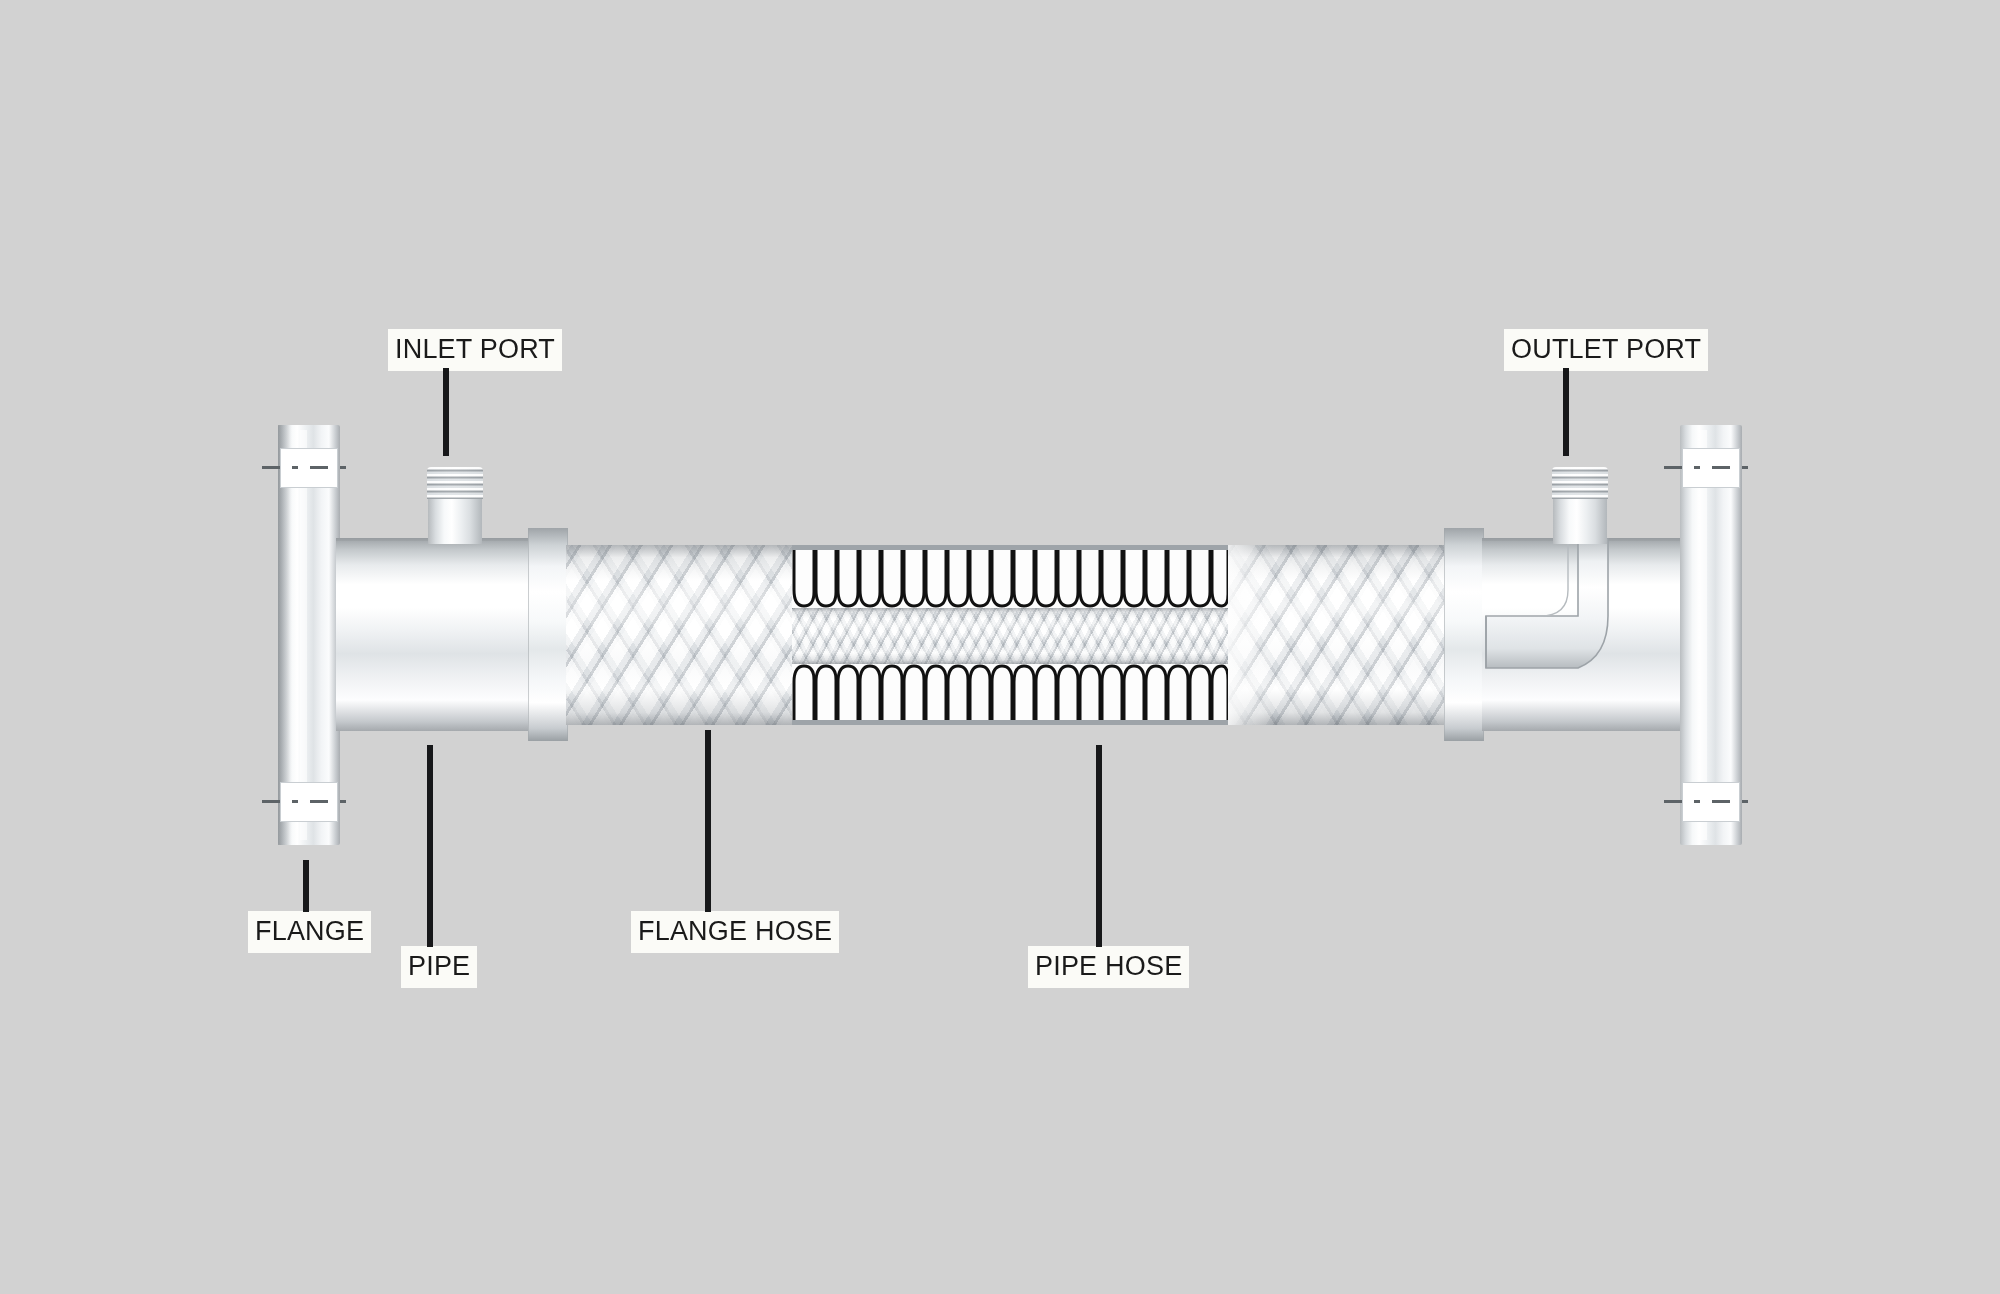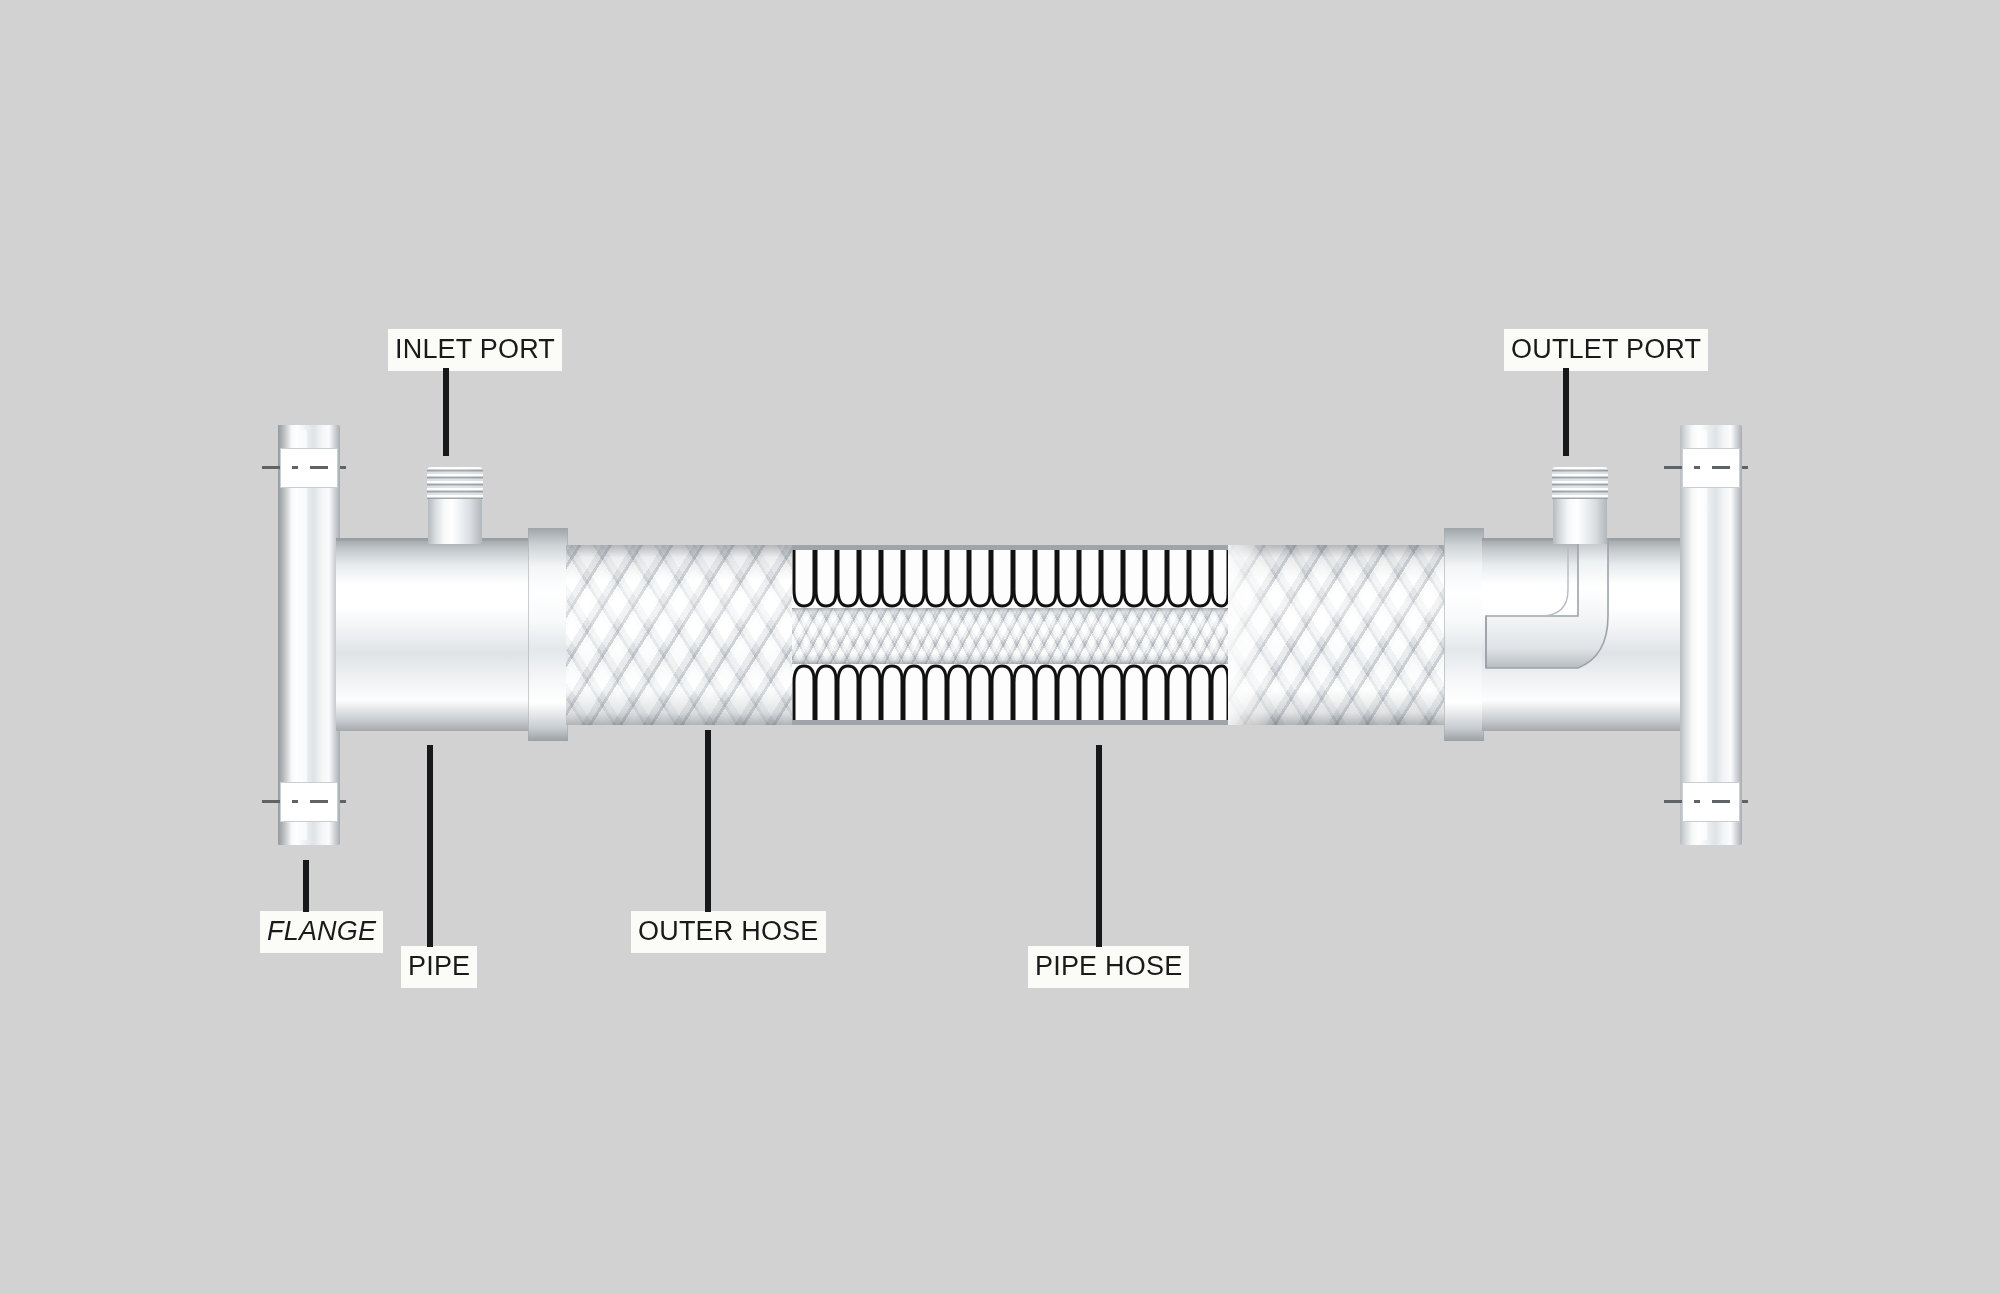--- a/index.html
+++ b/index.html
@@ -312,25 +312,25 @@
 
   <div class="bolthole" style="left:1682px;top:782px;width:58px;height:40px;"></div>
   <div class="centerline" style="left:1664px;top:800px;width:94px;"></div>
 
   <div class="callout" style="left:388px;top:329px;">INLET PORT</div>
   <div class="leader" style="left:443px;top:368px;height:88px;"></div>
 
   <div class="callout" style="left:1504px;top:329px;">OUTLET PORT</div>
   <div class="leader" style="left:1563px;top:368px;height:88px;"></div>
 
-  <div class="callout" style="left:260px;top:911px;font-style:italic;">FLANGE</div>
+  <div class="callout" style="left:248px;top:911px;">FLANGE</div>
   <div class="leader" style="left:303px;top:860px;height:52px;"></div>
 
   <div class="callout" style="left:401px;top:946px;text-align:center;">PIPE</div>
   <div class="leader" style="left:427px;top:745px;height:202px;"></div>
 
-  <div class="callout" style="left:631px;top:911px;">OUTER HOSE</div>
+  <div class="callout" style="left:631px;top:911px;">FLANGE HOSE</div>
   <div class="leader" style="left:705px;top:730px;height:182px;"></div>
 
   <div class="callout" style="left:1028px;top:946px;">PIPE HOSE</div>
   <div class="leader" style="left:1096px;top:745px;height:202px;"></div>
 
 </div>
 
 </body></html>

